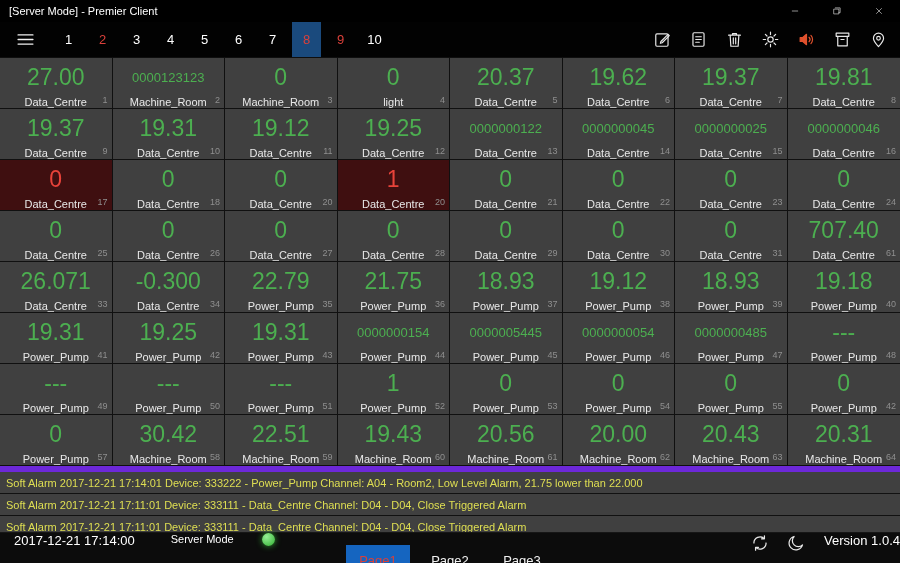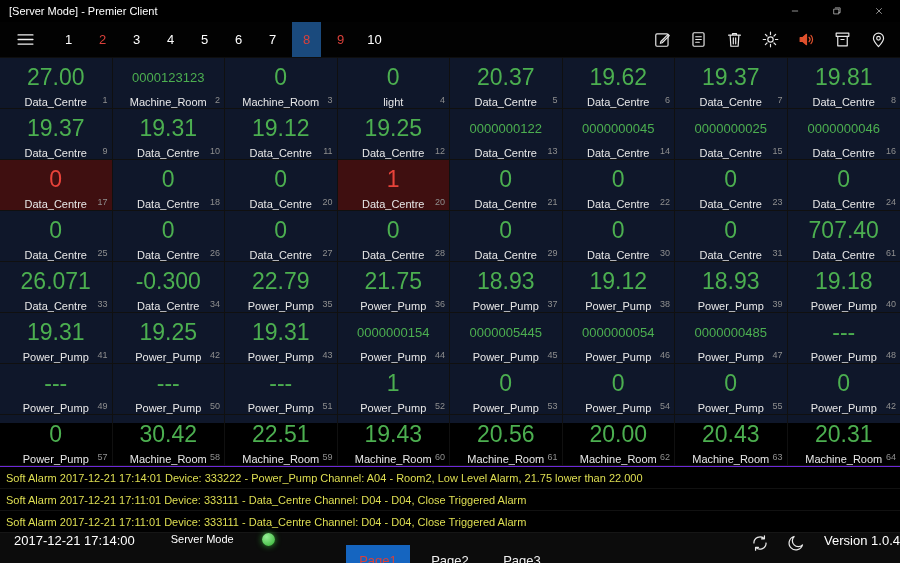--- a/index.html
+++ b/index.html
@@ -3,21 +3,21 @@
 <meta charset="utf-8">
 <style>
   *{margin:0;padding:0;box-sizing:border-box}
   html,body{width:900px;height:563px;background:#000;overflow:hidden;
     font-family:"Liberation Sans",sans-serif}
   button{font-family:inherit;cursor:pointer}
   .icon{display:inline-block}
   .icon svg{display:block;width:100%;height:100%;fill:none;stroke:currentColor;
     stroke-width:1.5;stroke-linecap:round;stroke-linejoin:round}
 
-  .app{width:900px;height:423px;display:flex;flex-direction:column;background:#0f172a;color:#fff}
+  .app{width:900px;height:563px;display:flex;flex-direction:column;background:#404040;color:#fff}
 
   
   .titlebar{height:22px;flex:none;display:flex;align-items:stretch;background:#000}
   .title{font-size:11px;align-self:center;padding-left:9px;color:#fff}
   .win-controls{margin-left:auto;display:flex}
   .win-btn{width:42px;background:none;border:none;color:#e6e6e6;
     display:flex;align-items:center;justify-content:center}
   .win-btn .icon{width:10px;height:10px}
 
   
@@ -44,21 +44,21 @@
   .tile:nth-child(8n){border-right:none}
   .tile.alarm{background:var(--alarm-bg)}
   .tile-value{font-size:23px;line-height:1;color:var(--value-green)}
   .tile-value.small{font-size:13px}
   .tile.alarm .tile-value{color:var(--value-red)}
   .tile-labelrow{position:absolute;left:0;right:0;bottom:2px;height:14px;text-align:center}
   .tile-label{font-size:11px;color:#e8e8e8}
   .tile-index{position:absolute;right:4px;bottom:1px;font-size:9px;color:#8f8f8f}
 
   
-  .alarms{flex:none;height:66px;border-top:1px solid #6d28d9}
+  .alarms{flex:none;height:66px;border-top:6px solid #6d28d9}
   .alarm-row{height:22px;display:flex;align-items:center;padding-left:6px;font-size:11px;
     color:var(--alarm-text);border-bottom:1px solid #111;white-space:nowrap;overflow:hidden}
 
   
   .statusbar{flex:none;height:31px;background:#0c0c0c;border-top:1px solid #161616;
     display:flex;align-items:flex-start;position:relative;color:#fff}
   .sb-datetime{font-size:13px;padding-left:14px}
   .sb-mode{font-size:11px;margin-left:36px}
   .status-dot{width:13px;height:13px;border-radius:50%;margin-left:28px;flex:none;
     background:radial-gradient(circle at 35% 30%,#96f096,var(--status-green));

